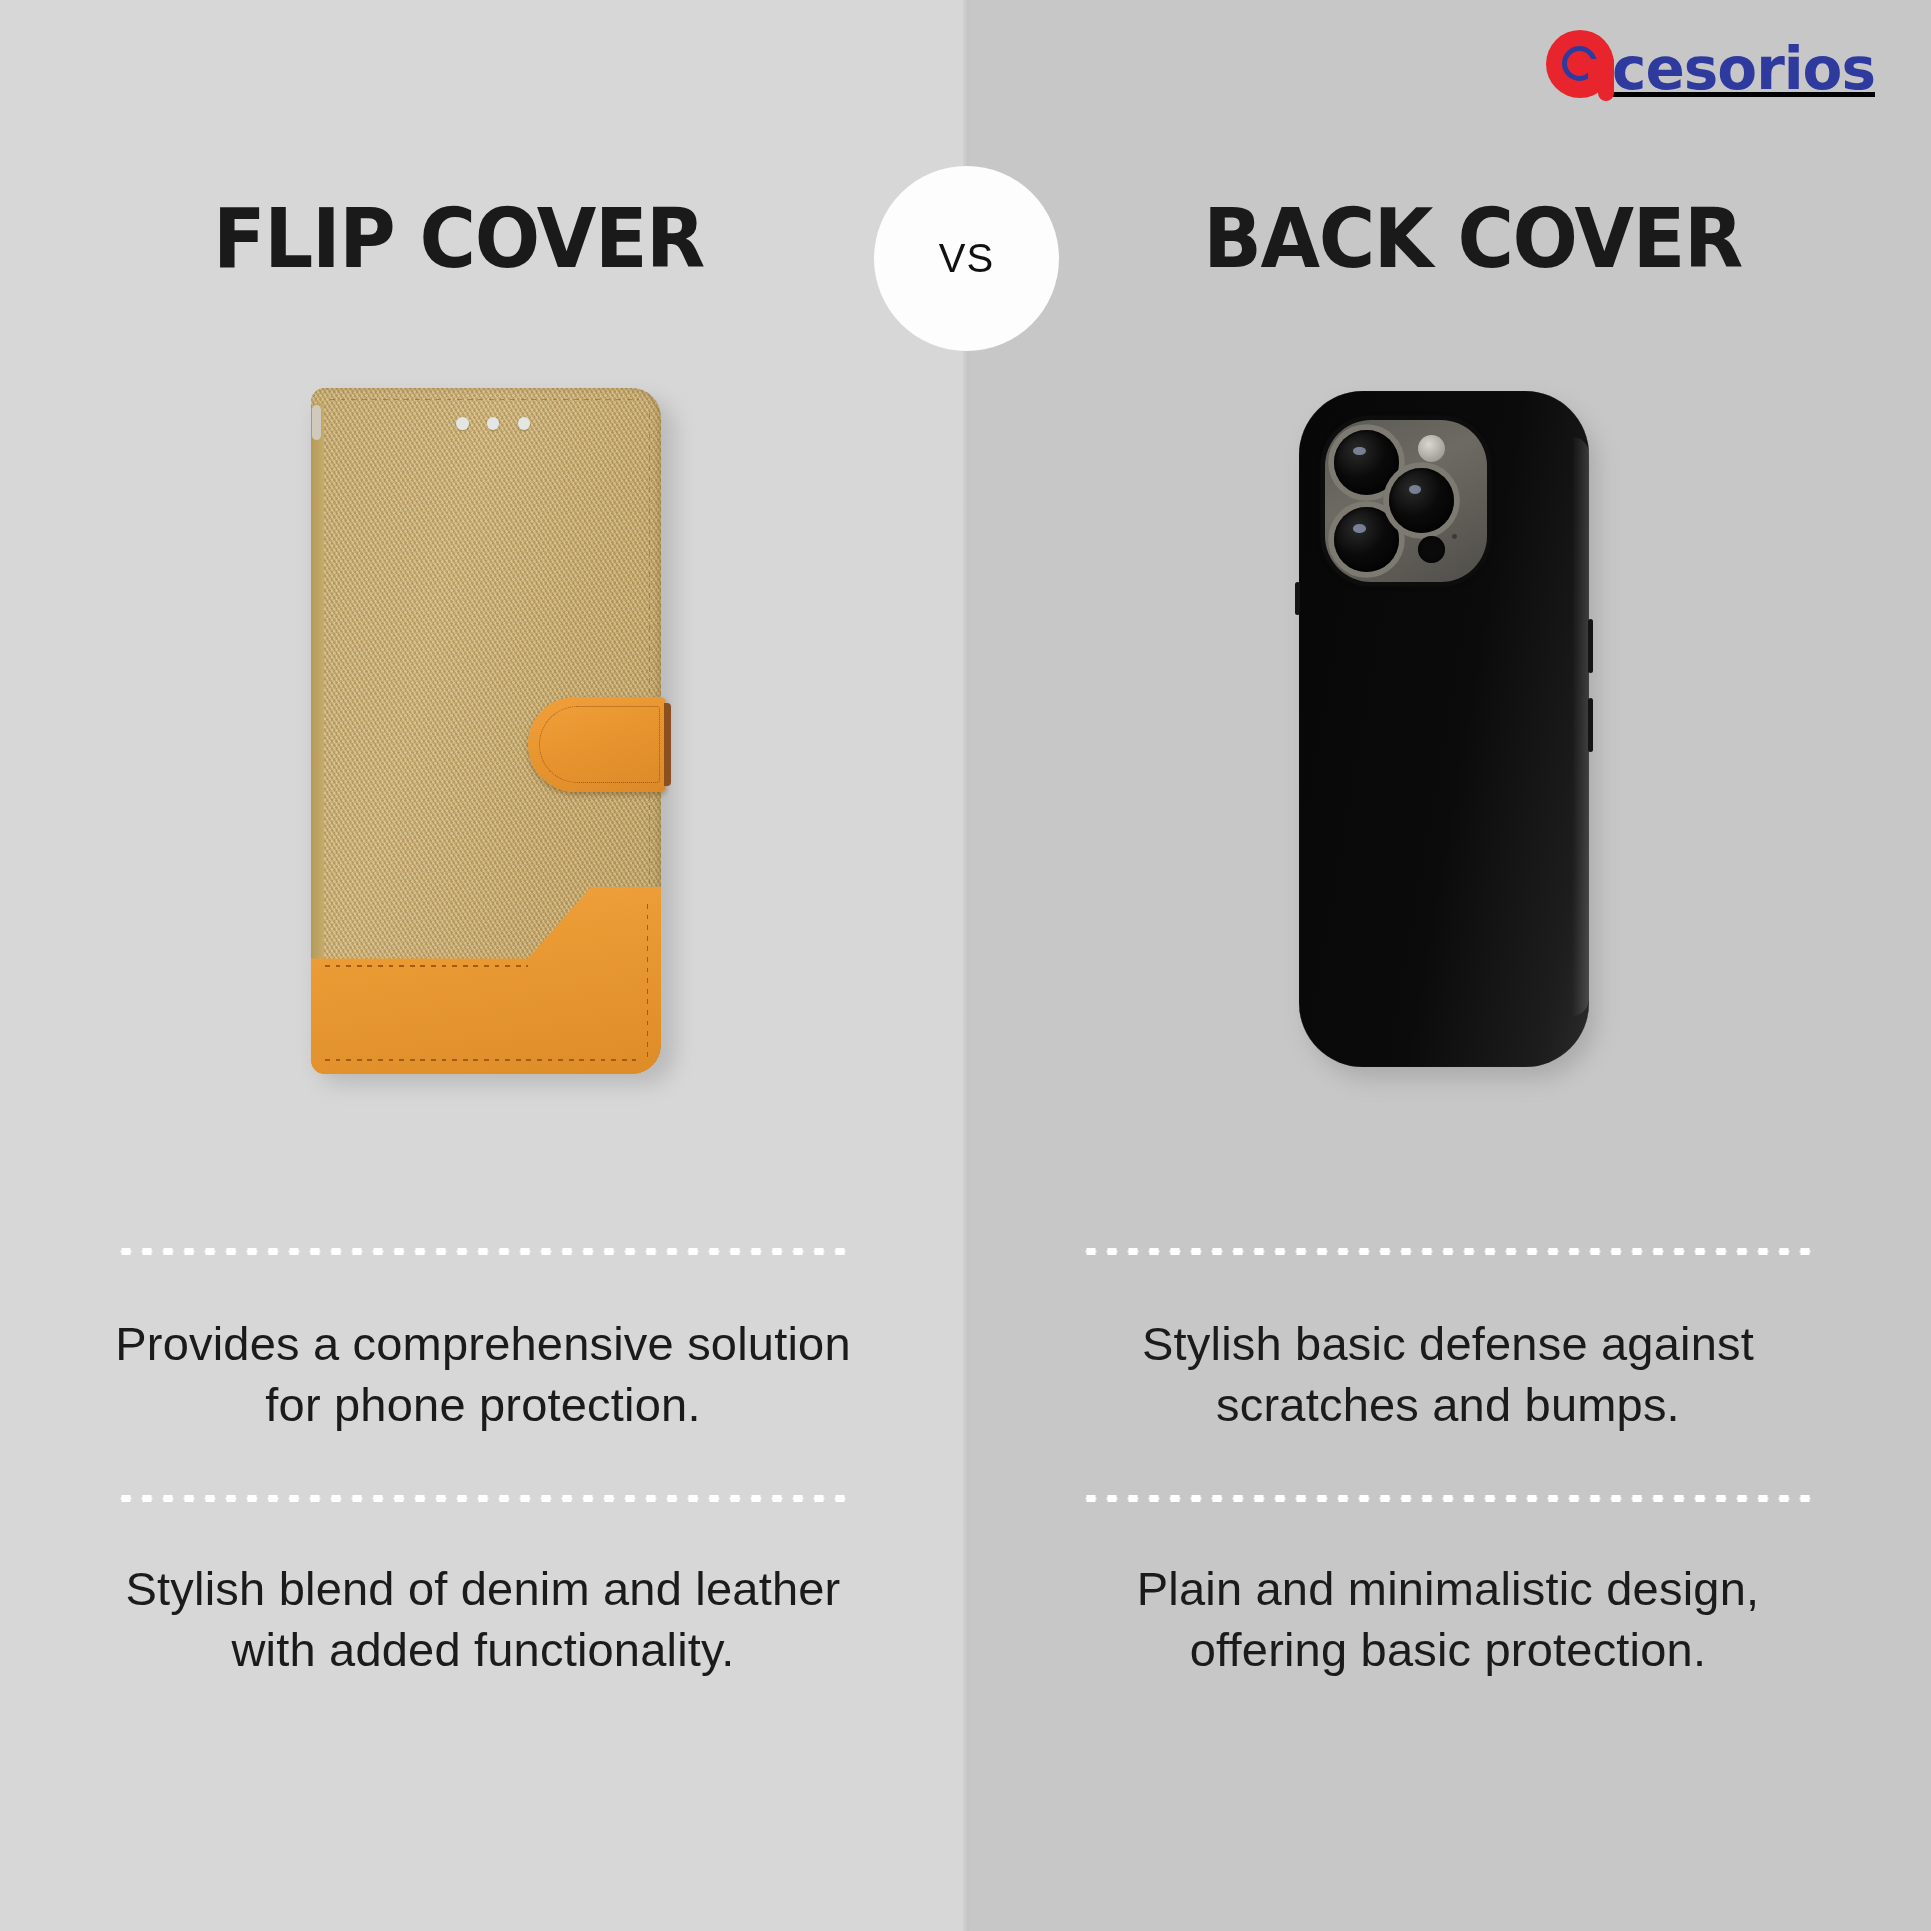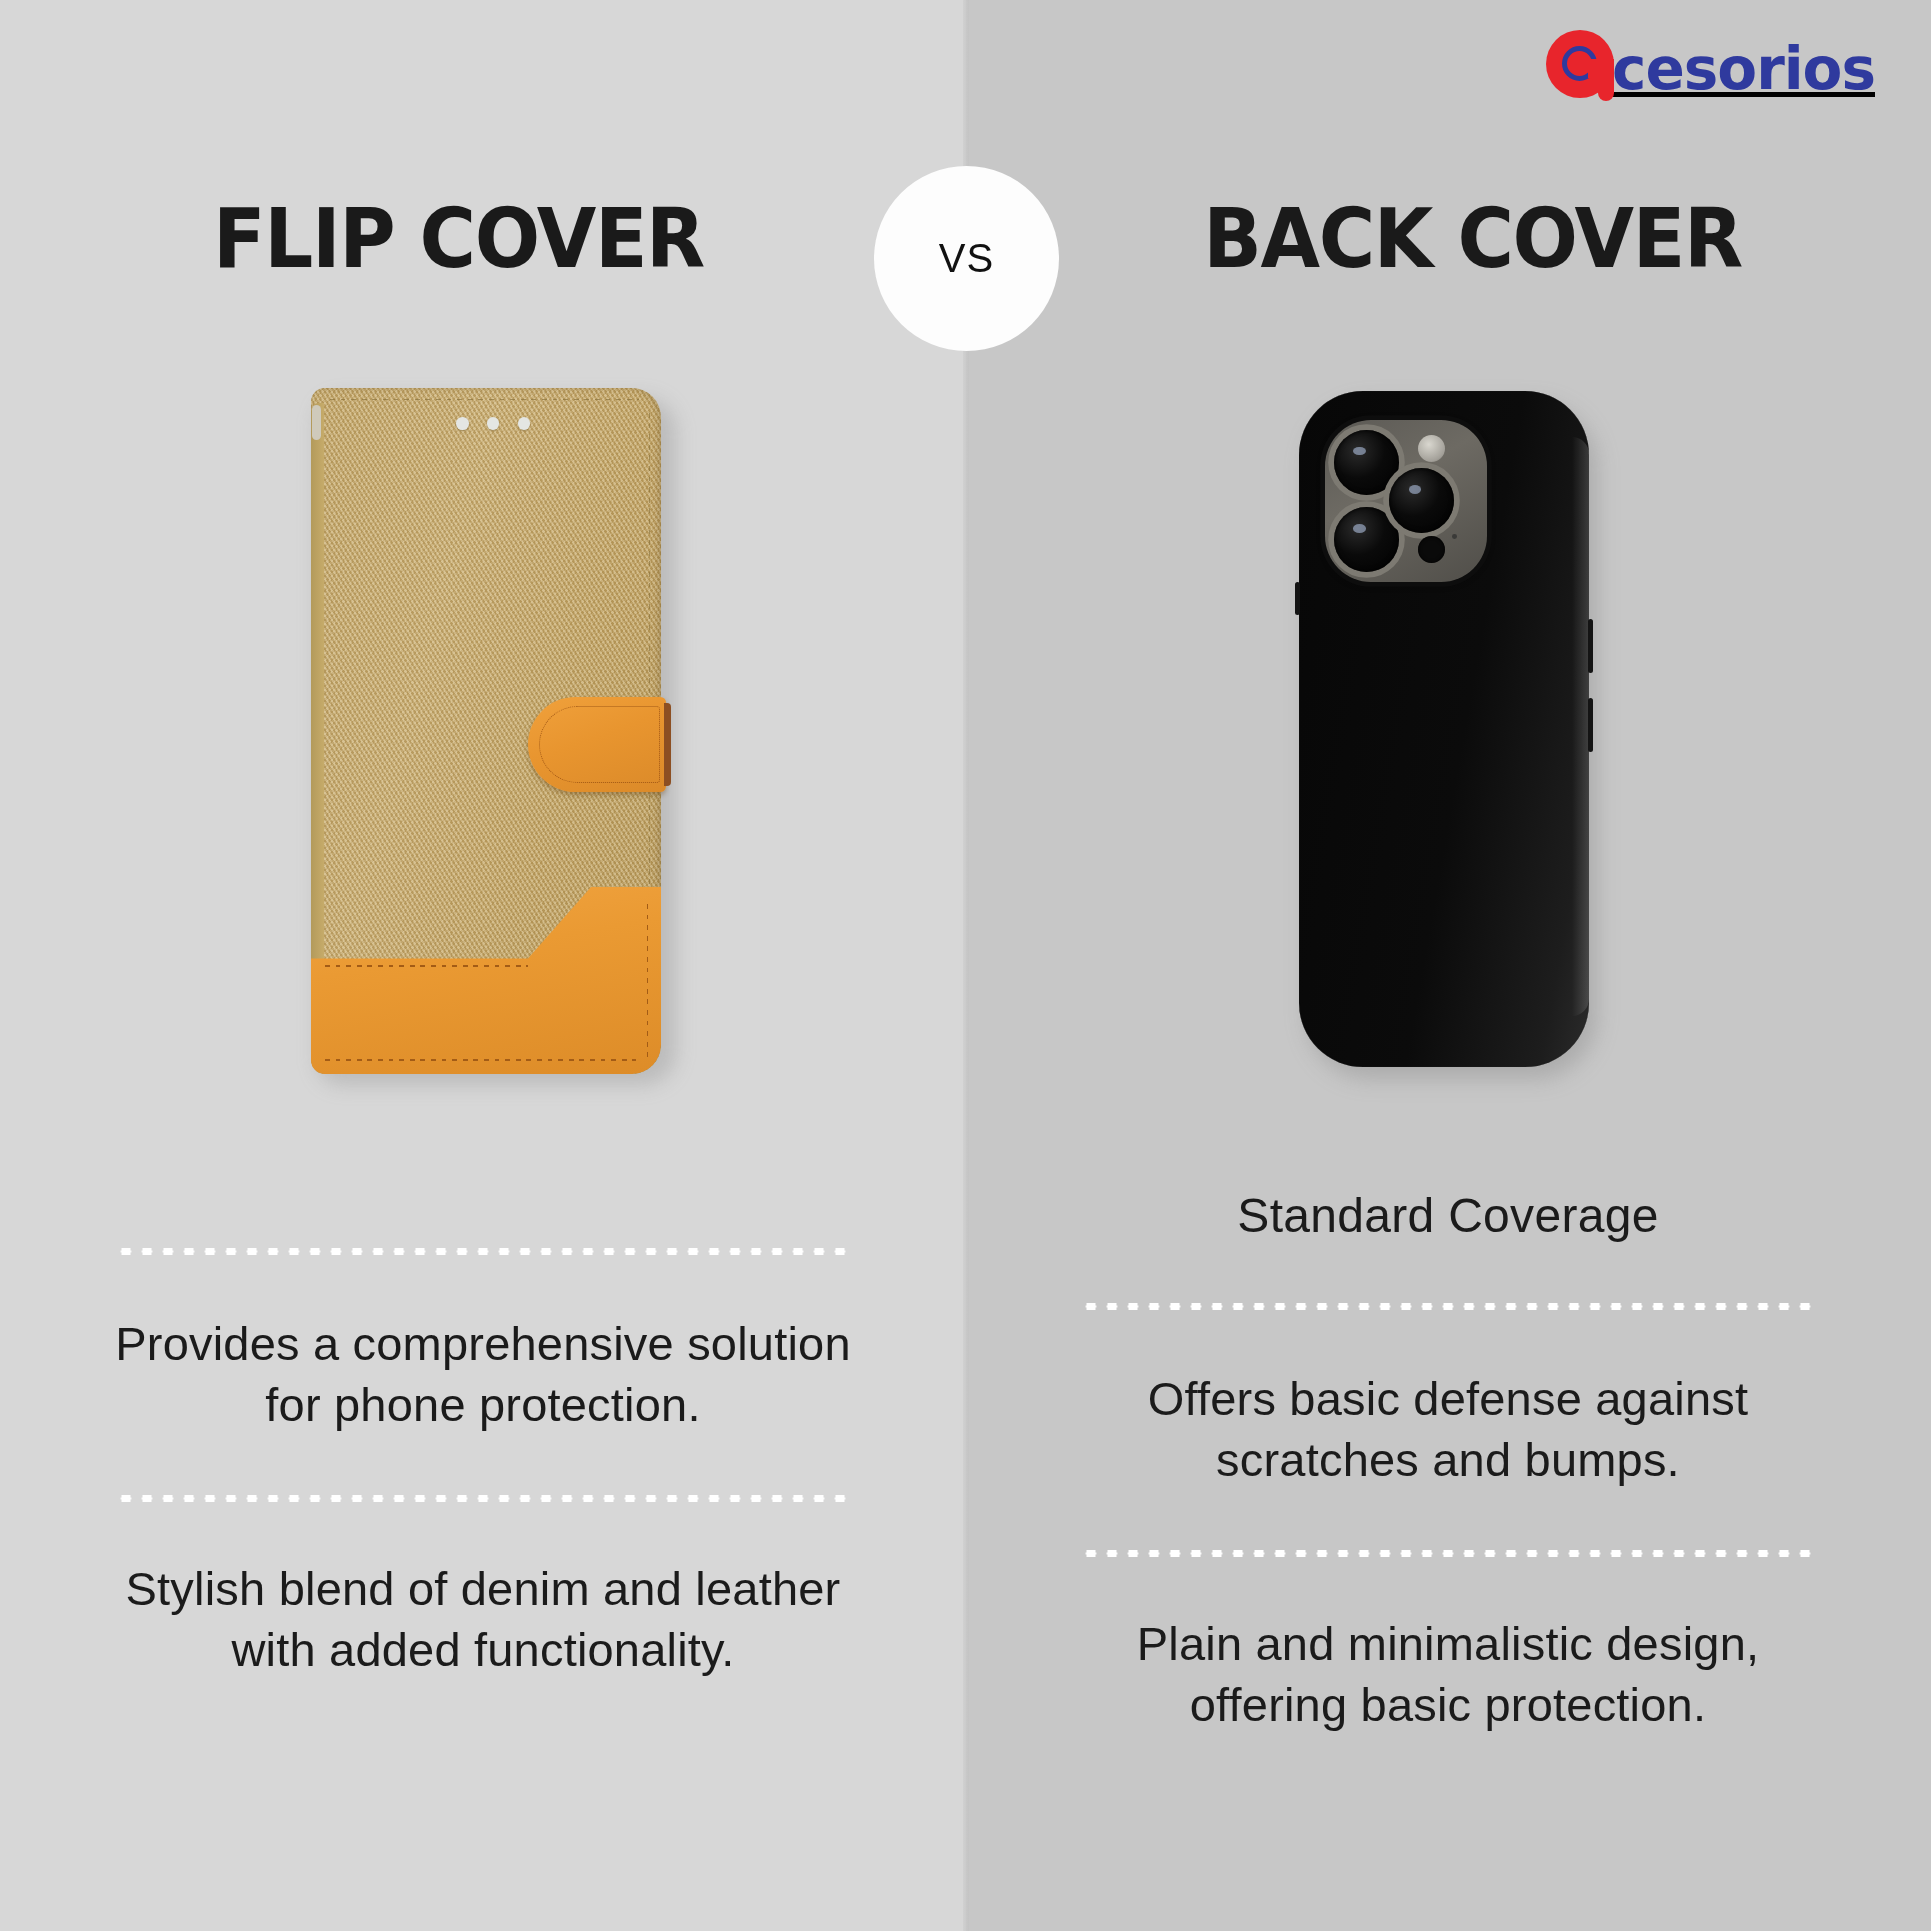--- a/index.html
+++ b/index.html
@@ -341,21 +341,20 @@
 <div class="col" id="col-left">
   <div class="dotted-rule"></div>
   <div class="gap-a"></div>
   <div class="feature-text">Provides a comprehensive solution for phone protection.</div>
   <div class="dotted-rule"></div>
   <div class="gap-b"></div>
   <div class="feature-text">Stylish blend of denim and leather with added functionality.</div>
 </div>
 
 <div class="col" id="col-right">
-  <div class="subtitle">Standard Coverage</div>
   <div class="dotted-rule"></div>
   <div class="gap-a"></div>
-  <div class="feature-text">Offers basic defense against scratches and bumps.</div>
+  <div class="feature-text">Stylish basic defense against scratches and bumps.</div>
   <div class="dotted-rule"></div>
   <div class="gap-b"></div>
   <div class="feature-text">Plain and minimalistic design, offering basic protection.</div>
 </div>
 
 
 </body></html>

